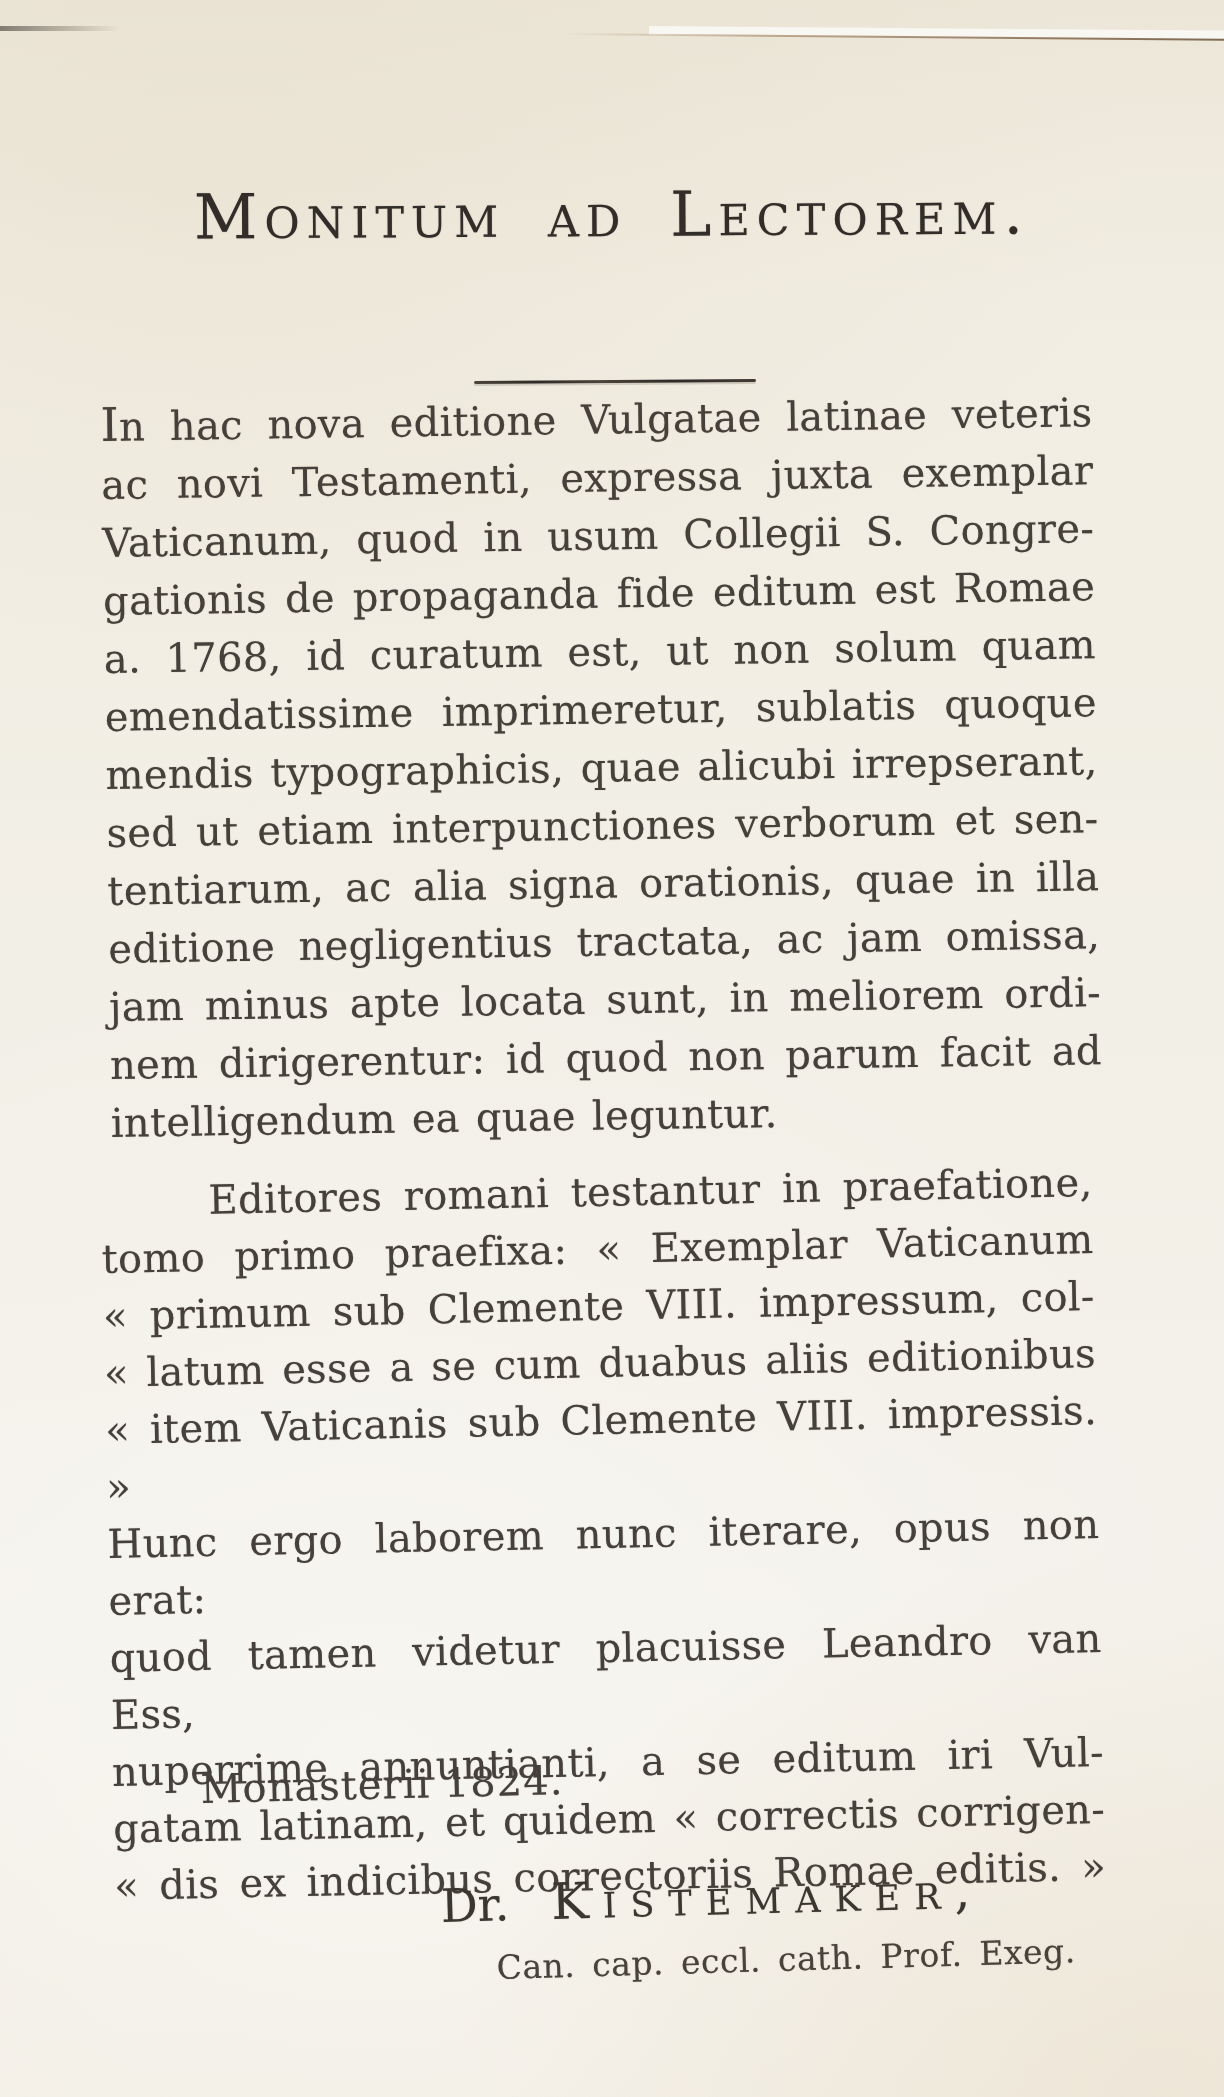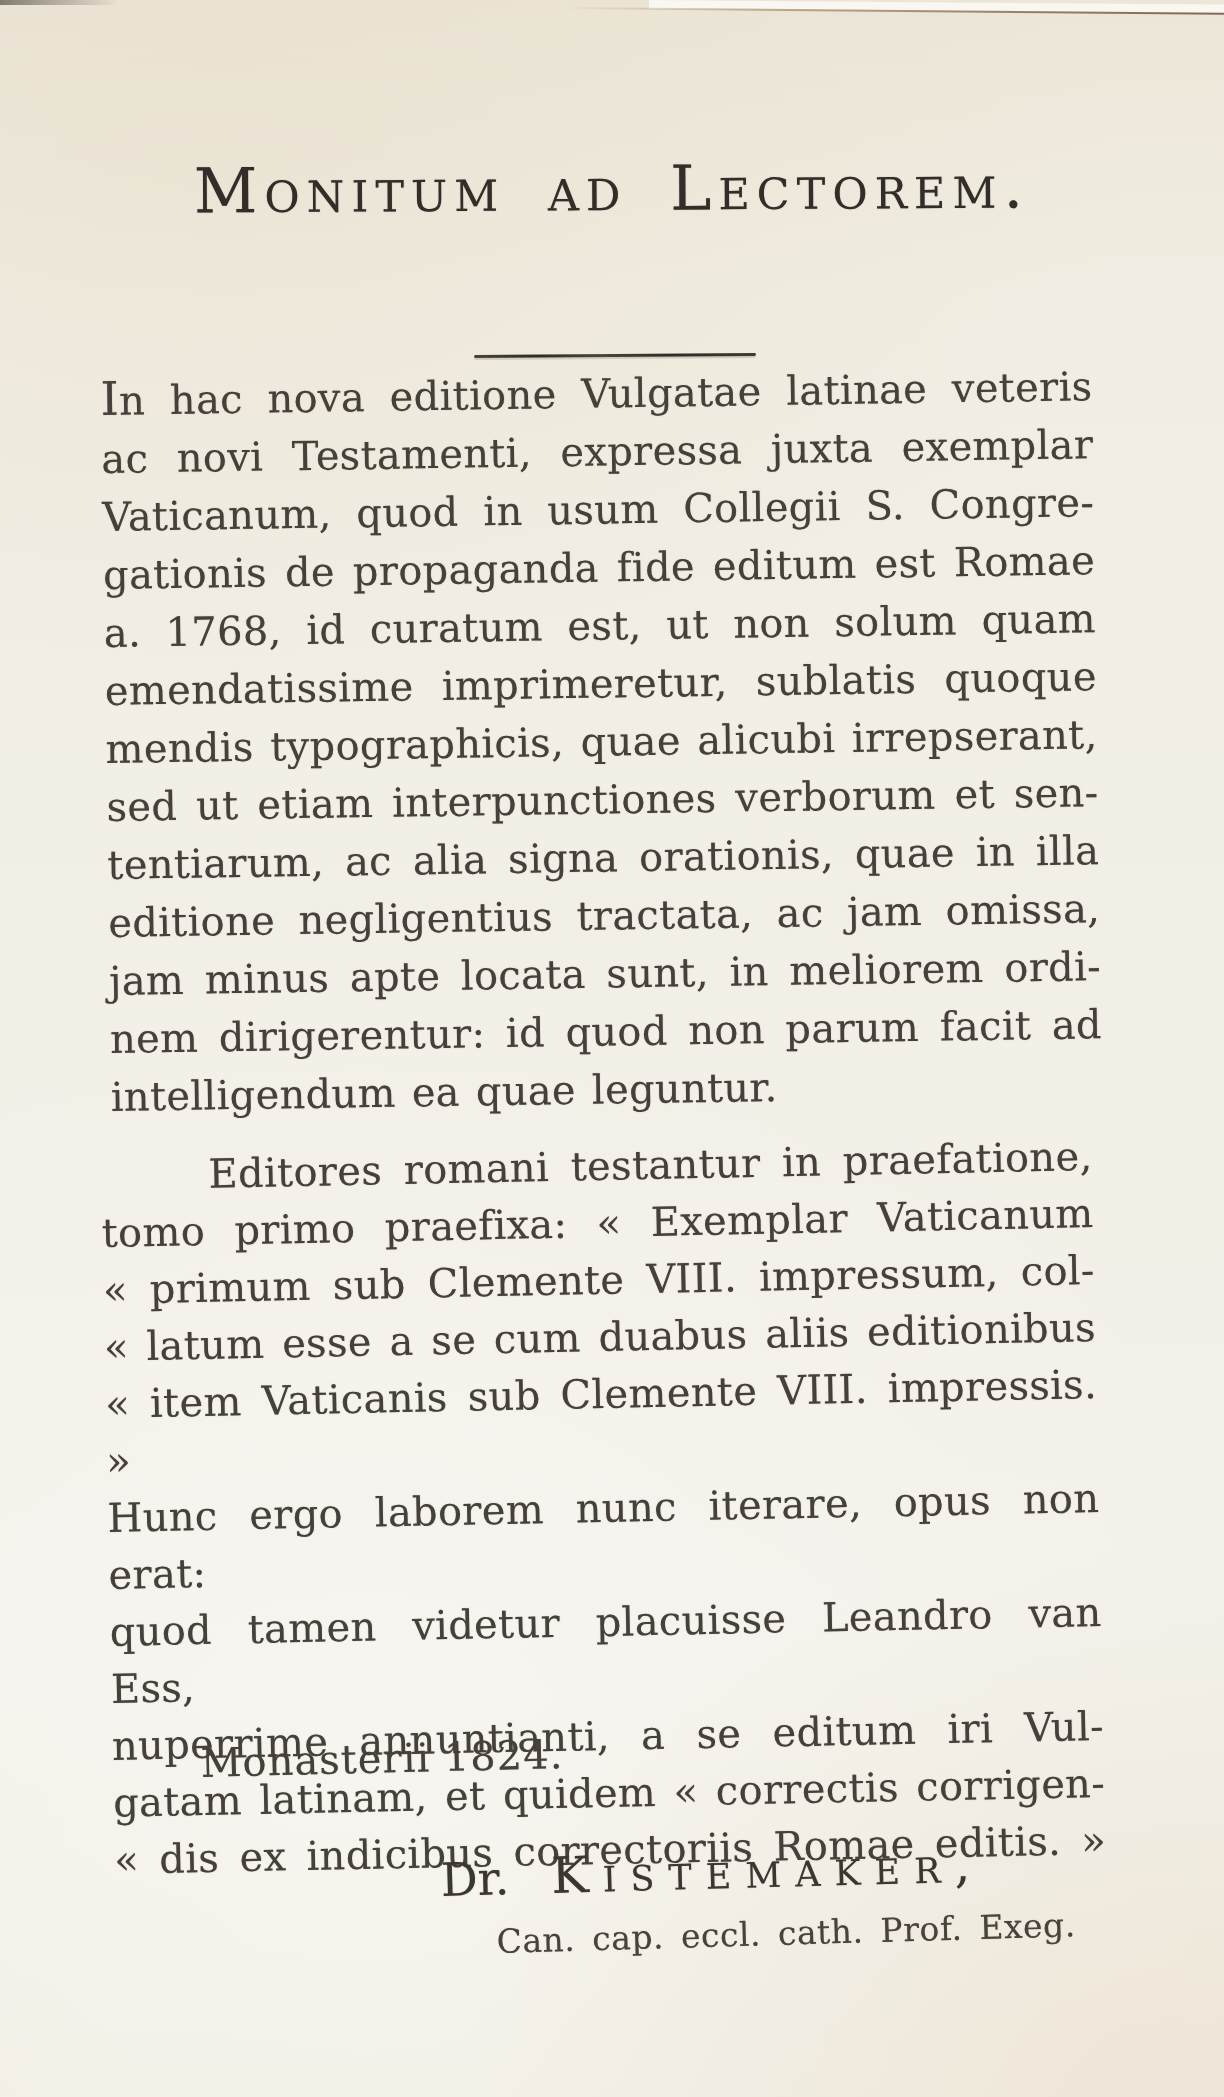--- a/index.html
+++ b/index.html
@@ -7,21 +7,21 @@
     width: 1224px; height: 2097px;
     position: relative;
     overflow: hidden;
     font-family: "DejaVu Serif", serif;
     background:
       radial-gradient(1500px 900px at 18% 8%, rgba(228,218,198,0.35), rgba(228,218,198,0) 60%),
       radial-gradient(1300px 1000px at 95% 100%, rgba(232,218,196,0.40), rgba(232,218,196,0) 55%),
       radial-gradient(1600px 1400px at 30% 85%, rgba(250,249,245,0.55), rgba(250,249,245,0) 60%),
       linear-gradient(180deg, #ece6d8 0%, #f1ede2 14%, #f2efe6 45%, #f3f1ea 78%, #f1ede3 100%);
   }
-  .sheet { position: absolute; inset: 0; color: var(--ink, #46403a); }
+  .sheet { position: absolute; inset: 0; color: var(--ink, #46403a); margin-top: 26px; }
 
   
   .edge-light {
     position: absolute; top: 0; left: 53%; right: 0; height: 9px;
     background: #f8f7f2;
     transform: rotate(0.45deg); transform-origin: left top;
   }
   .edge-line {
     position: absolute; top: 7px; left: 46%; right: -2%; height: 2px;
     background: linear-gradient(90deg, rgba(166,126,86,0) 0%, rgba(150,112,74,0.55) 28%, rgba(118,86,56,0.75) 70%, rgba(96,70,46,0.8) 100%);

